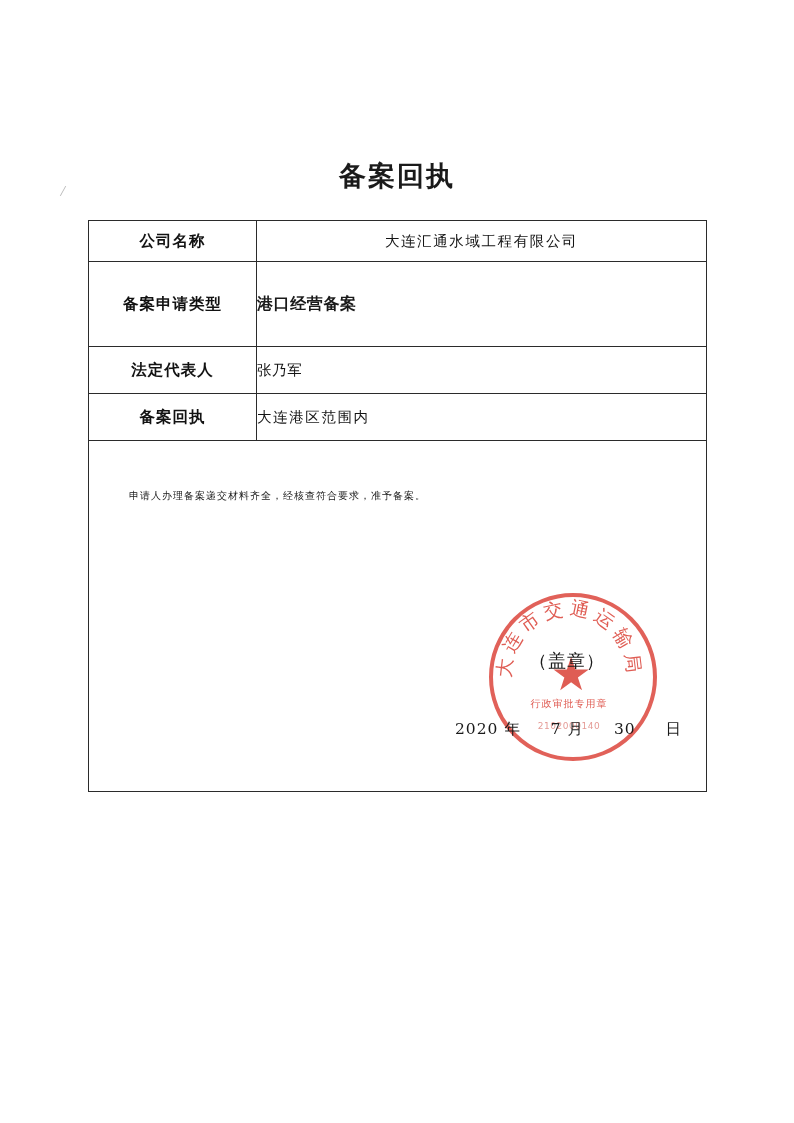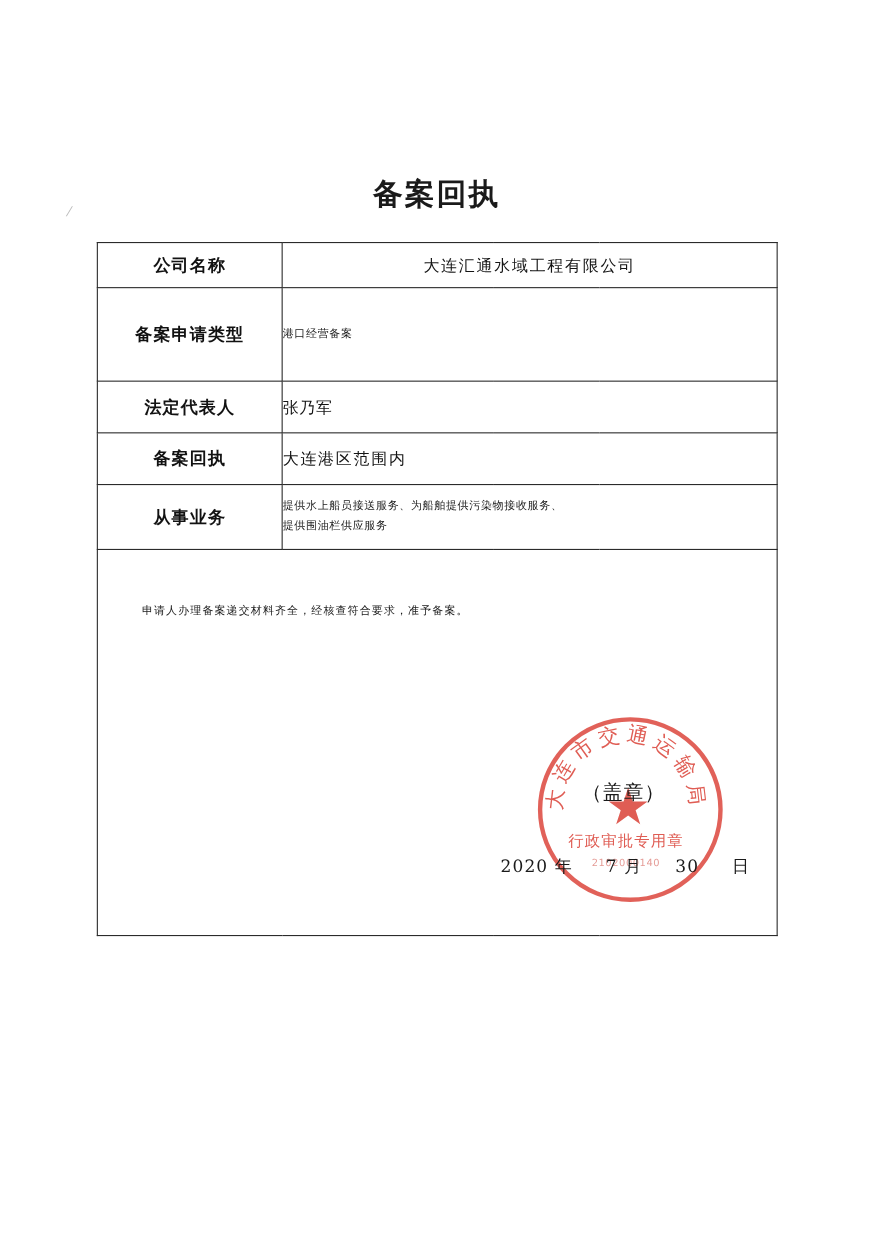--- a/index.html
+++ b/index.html
@@ -101,25 +101,26 @@
     line-height: 1.5;
     letter-spacing: 0.5px;
   }
   .valid-val {
     text-align: center;
     font-size: 15px;
     letter-spacing: 2px;
   }
 
   .type-cell, .biz-cell {
-    font-size: 10px;
+    font-size: 16px;
     padding: 8px 14px;
     line-height: 1.8;
     vertical-align: top;
     letter-spacing: 0.6px;
+    font-weight: bold;
   }
   .type-cell { padding-top: 14px; }
   .biz-cell { padding-top: 8px; }
 
   .note-cell {
     position: relative;
     vertical-align: top;
     padding: 0;
   }
   .note-text {
@@ -177,21 +178,21 @@
     text-align: center;
     opacity: 0.8;
   }
   .seal .mid-text {
     position: absolute;
     left: 0;
     top: 104px;
     width: 160px;
     text-align: center;
     color: #d8352a;
-    font-size: 14px;
+    font-size: 10px;
     letter-spacing: 1px;
     opacity: 0.8;
     font-family: "DejaVu Sans", "Liberation Sans", sans-serif;
   }
   .seal .code-text {
     position: absolute;
     left: 0;
     top: 128px;
     width: 160px;
     text-align: center;
@@ -233,27 +234,20 @@
         <td class="lbl">法定代表人</td>
         <td class="val" colspan="3">张乃军</td>
       </tr>
 
 
       <tr class="row-area">
         <td class="lbl">备案回执</td>
         <td class="val val-spaced" colspan="3">大连港区范围内</td>
       </tr>
 
-      <tr class="row-biz">
-        <td class="lbl">从事业务</td>
-        <td class="biz-cell" colspan="3">
-          <div>提供水上船员接送服务、为船舶提供污染物接收服务、</div>
-          <div>提供围油栏供应服务</div>
-        </td>
-      </tr>
 
       <tr class="row-note">
         <td class="note-cell" colspan="4">
           <div class="note-text">申请人办理备案递交材料齐全，经核查符合要求，准予备案。</div>
 
           <div class="seal">
             <div class="ring"></div>
             <svg width="160" height="160" viewBox="0 0 160 160">
               <defs>
                 <path id="arcpath" d="M 22,80 A 58,58 0 0 1 138,80"></path>

